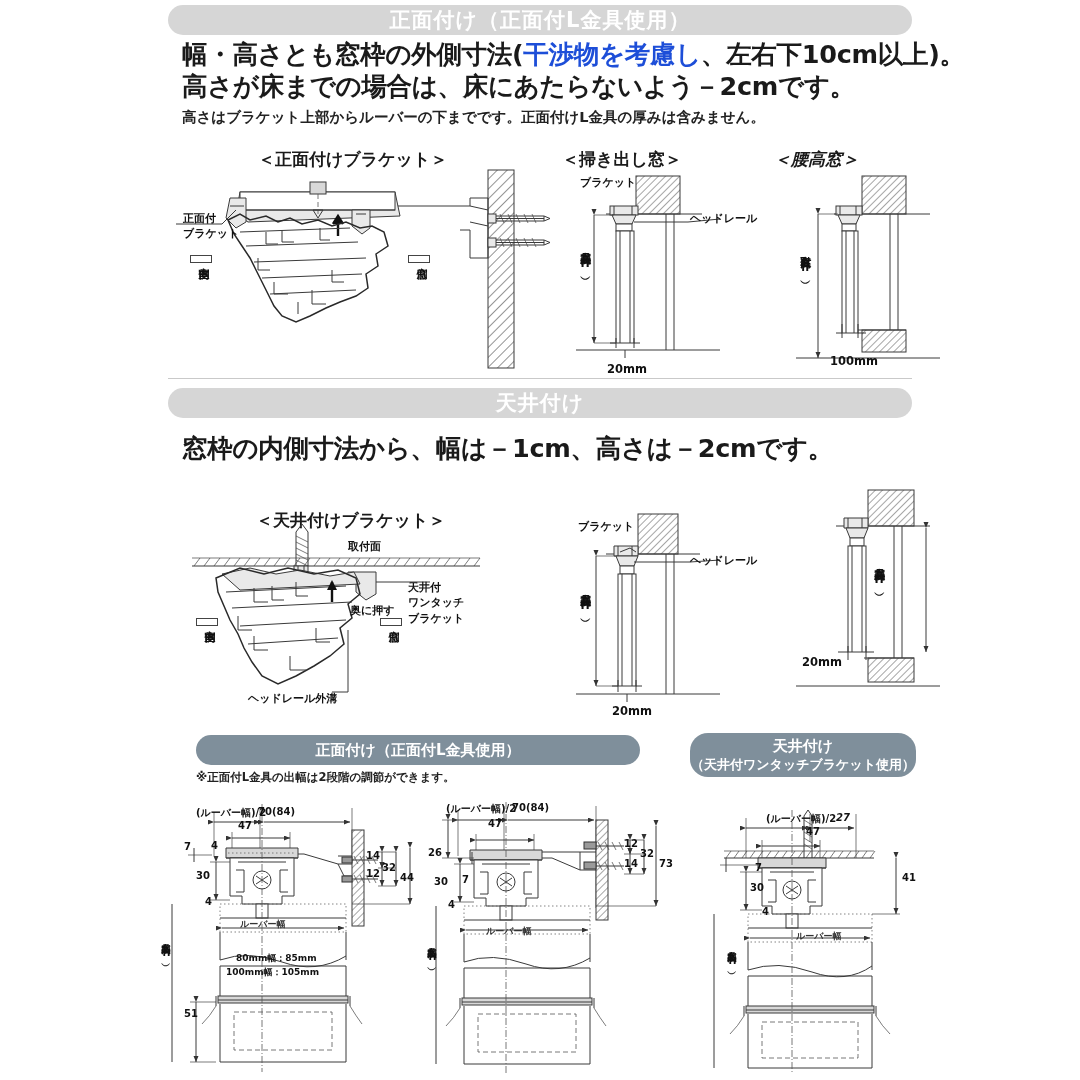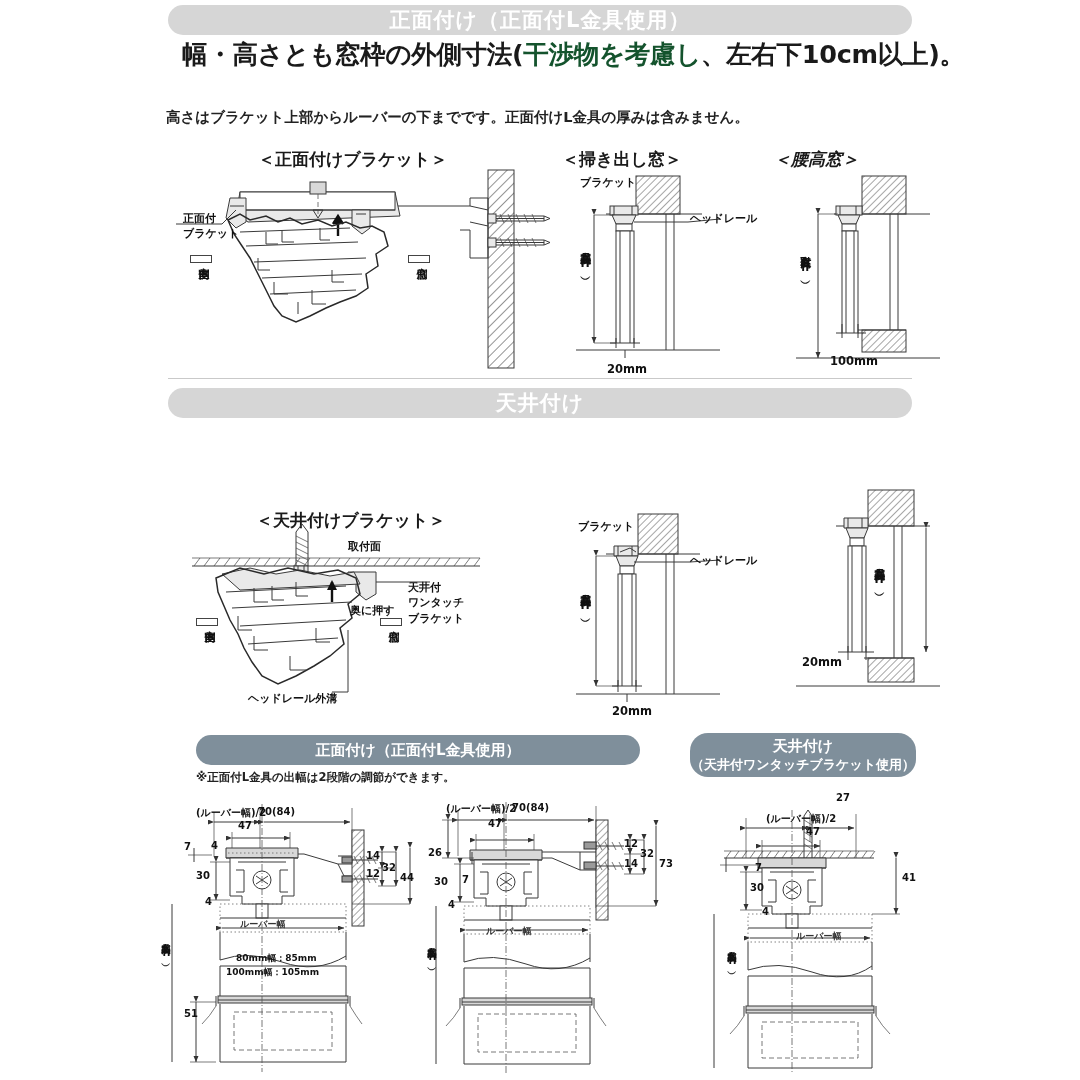--- a/index.html
+++ b/index.html
@@ -33,21 +33,21 @@
     text-align:center;
   }
 
   
   .lead{
     position:absolute;
     font-size:25.5px;font-weight:700;line-height:1.32;
     letter-spacing:-0.3px;
     white-space:nowrap;
   }
-  .lead .red{color:#14532d;}
+  .lead .red{color:#1d4ed8;}
   .sub{
     position:absolute;
     font-size:14.5px;font-weight:600;line-height:1.3;
     white-space:nowrap;color:#222;
   }
   .note{
     position:absolute;
     font-size:11.5px;font-weight:600;color:#222;white-space:nowrap;
   }
 
@@ -124,21 +124,22 @@
         <path d="M0,0 L6,2.5 L0,5 z" fill="#333"></path>
       </marker>
     </defs>
   </svg>
 
   <div class="pill-light" style="left:168px;top:5px;width:744px;height:30px;">正面付け（正面付L金具使用）</div>
 
   <div class="lead" style="left:182px;top:38px;">
     <span>幅・高さとも窓枠の外側寸法(</span><span class="red">干渉物を考慮し</span><span>、左右下10cm以上)。</span>
   </div>
-  <div class="sub" style="left:166px;top:108px;">高さはブラケット上部からルーバーの下までです。正面付けL金具の厚みは含みません。</div>
+  <div class="lead" style="left:182px;top:70px;">高さが床までの場合は、床にあたらないよう－2cmです。</div>
+  <div class="sub" style="left:182px;top:108px;">高さはブラケット上部からルーバーの下までです。正面付けL金具の厚みは含みません。</div>
 
   <div class="figcap" style="left:258px;top:148px;text-align:center;">＜正面付けブラケット＞</div>
 
   <svg style="left:170px;top:170px;" width="390" height="200" viewBox="0 0 390 200">
 
     <rect class="hatchfill" x="318" y="0" width="26" height="198"></rect>
 
     <path class="ln" d="M150 36 L300 36 L300 28 L318 28 L318 88 L300 88 L300 60 L290 60"></path>
     <path class="ln" d="M300 36 L318 40 M300 52 L318 56"></path>
 
@@ -264,20 +265,21 @@
     <path class="ln" d="M46 161 L52 161 M68 161 L76 161"></path>
   </svg>
 
   <div class="vert" style="left:798px;top:248px;">取付高さ（h）</div>
   <div class="dim" style="left:830px;top:354px;">100mm</div>
 
   <div class="divider" style="left:168px;top:378px;width:744px;"></div>
 
   <div class="pill-light" style="left:168px;top:388px;width:744px;height:30px;">天井付け</div>
 
+  <div class="lead" style="left:182px;top:432px;">窓枠の内側寸法から、幅は－1cm、高さは－2cmです。</div>
 
   <div class="figcap" style="left:256px;top:496px;margin-top:13px;">＜天井付けブラケット＞</div>
 
   <svg style="left:180px;top:520px;" width="360" height="200" viewBox="0 0 360 200">
 
     <path class="ln" d="M12 46 L300 46"></path>
     <g class="thin">
       <path d="M14 46 L20 38 M24 46 L30 38 M34 46 L40 38 M44 46 L50 38 M54 46 L60 38
                M64 46 L70 38 M74 46 L80 38 M84 46 L90 38 M94 46 L100 38 M104 46 L110 38
                M114 46 L120 38 M124 46 L130 38 M134 46 L140 38 M144 46 L150 38 M154 46 L160 38
@@ -594,21 +596,21 @@
     <path class="thin" d="M20 69 L60 69"></path>
     <path class="ln" d="M46 76 L46 114" marker-start="url(#arS)" marker-end="url(#arS)"></path>
     <path class="thin" d="M40 76 L62 76 M40 114 L62 114"></path>
     <path class="ln" d="M14 118 L14 272"></path>
 
     <path class="ln" d="M196 62 L196 118" marker-start="url(#arS)" marker-end="url(#arS)"></path>
     <path class="thin" d="M172 118 L200 118"></path>
   </svg>
 
   <div class="dim sm" style="left:766px;top:812px;">(ルーバー幅)/2</div>
-  <div class="dim sm" style="left:836px;top:792px;">27</div>
+  <div class="dim sm" style="left:836px;top:812px;font-style:italic;">27</div>
   <div class="dim sm" style="left:806px;top:826px;">47</div>
   <div class="dim sm" style="left:755px;top:862px;">7</div>
   <div class="dim sm" style="left:750px;top:882px;">30</div>
   <div class="dim sm" style="left:762px;top:906px;">4</div>
   <div class="dim sm" style="left:902px;top:872px;">41</div>
   <div class="dim xs" style="left:796px;top:930px;color:#333;">ルーバー幅</div>
   <div class="vert sm" style="left:726px;top:944px;">製品高さ（H）</div>
 
 </div>
 

